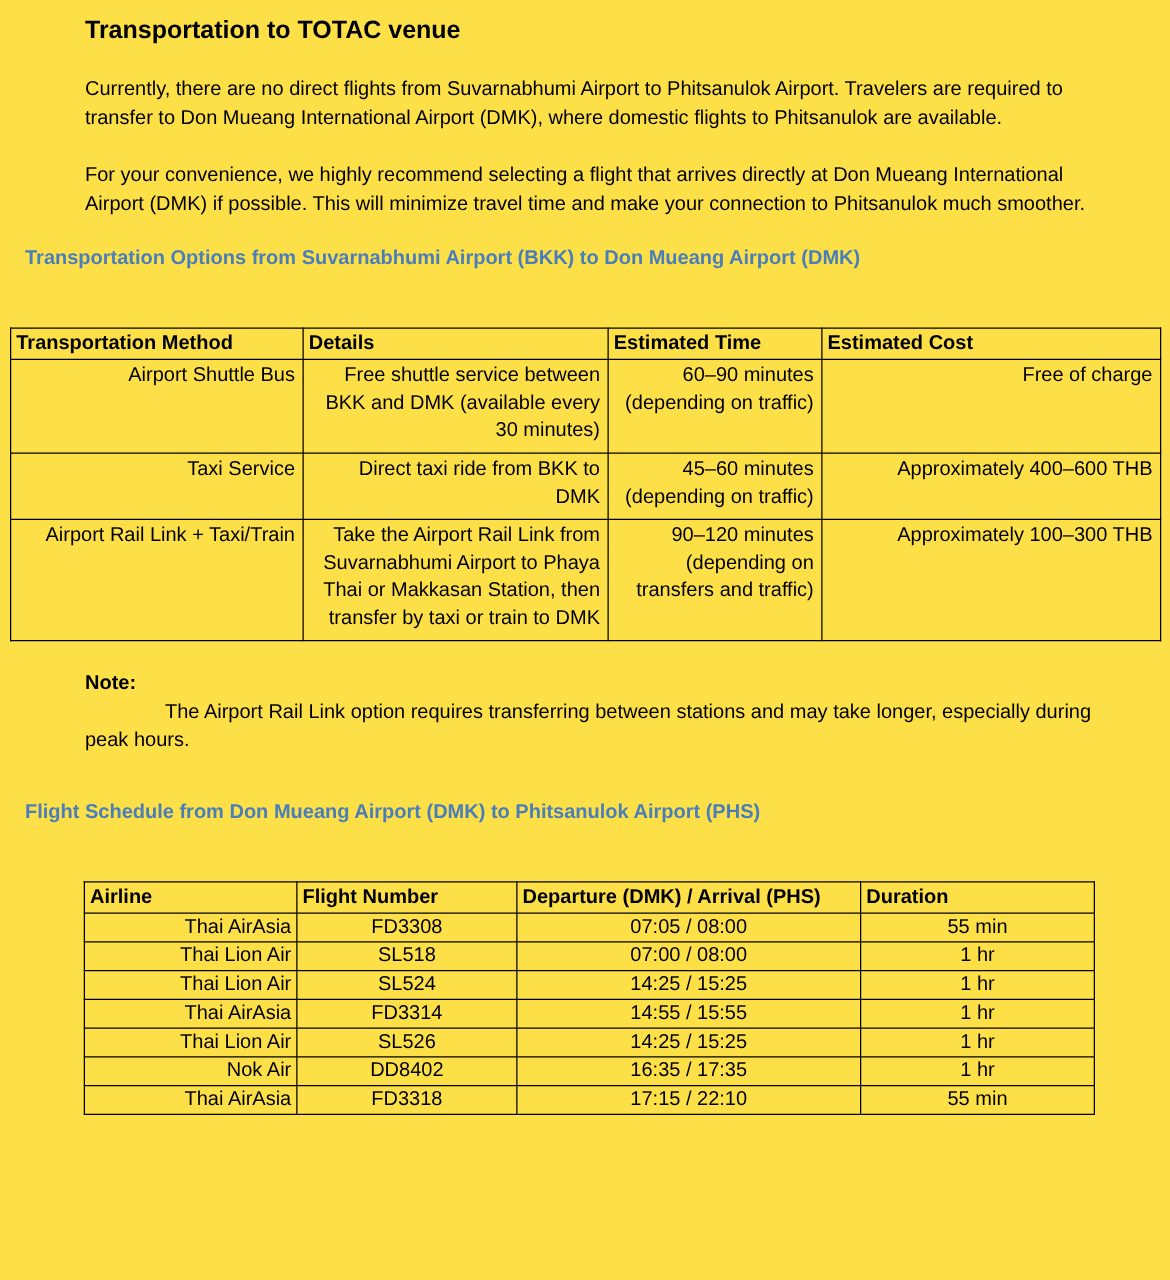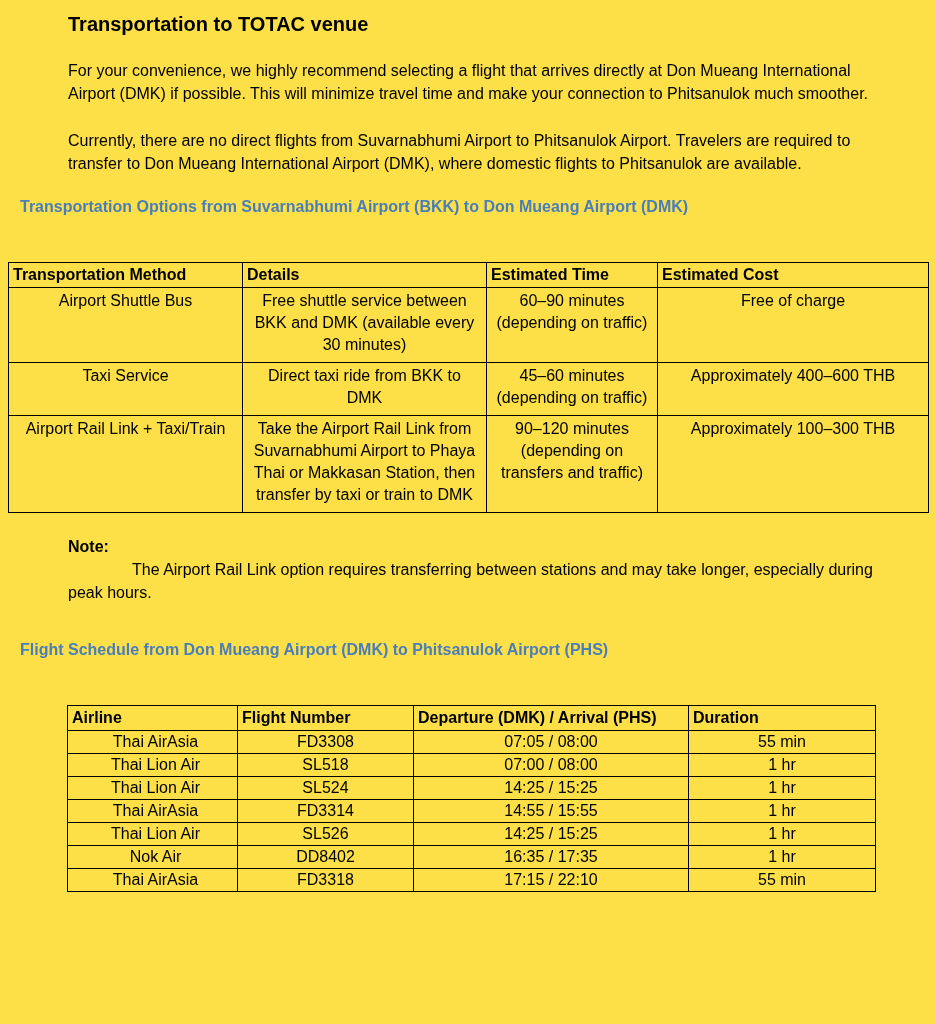--- a/index.html
+++ b/index.html
@@ -56,38 +56,38 @@
     text-align: left;
     padding: 1px 4px;
     margin-top: 48px;
   }
   
   .transport-table {
     margin: 44px 0 0 8px;
     width: 920px;
   }
   .transport-table td {
-    text-align: center;
+    text-align: right;
     vertical-align: top;
     padding: 2px 6px 6px 6px;
     margin-top: 33px;
   }
   
   .flight-table {
     margin: 44px 0 0 67px;
     width: 808px;
   }
   .flight-table td {
     text-align: center;
     vertical-align: middle;
     padding: 0px 4px;
     line-height: 22px;
   }
   .flight-table td:first-child {
-    text-align: center;
+    text-align: right;
     padding-left: 10px;
   }
   .note-block {
     margin: 22px 56px 0 68px;
     font-size: 16px;
     line-height: 23px;
   }
   .note-label {
     font-weight: bold;
   }
@@ -96,23 +96,23 @@
     text-indent: 64px;
   }
 </style>
 </head>
 <body>
 
 <div class="page">
 
   <h1 class="doc-title">Transportation to TOTAC venue</h1>
 
+  <p class="para para-first">Currently, there are no direct flights from Suvarnabhumi Airport to Phitsanulok Airport. Travelers are required to transfer to Don Mueang International Airport (DMK), where domestic flights to Phitsanulok are available.</p>
+
   <p class="para">For your convenience, we highly recommend selecting a flight that arrives directly at Don Mueang International Airport (DMK) if possible. This will minimize travel time and make your connection to Phitsanulok much smoother.</p>
-
-  <p class="para para-first">Currently, there are no direct flights from Suvarnabhumi Airport to Phitsanulok Airport. Travelers are required to transfer to Don Mueang International Airport (DMK), where domestic flights to Phitsanulok are available.</p>
 
   <div class="section-heading blue-heading" style="color: rgb(74, 126, 187);">Transportation Options from Suvarnabhumi Airport (BKK) to Don Mueang Airport (DMK)</div>
 
   <table class="transport-table">
     <colgroup>
       <col style="width:234px">
       <col style="width:244px">
       <col style="width:171px">
       <col style="width:271px">
     </colgroup>

